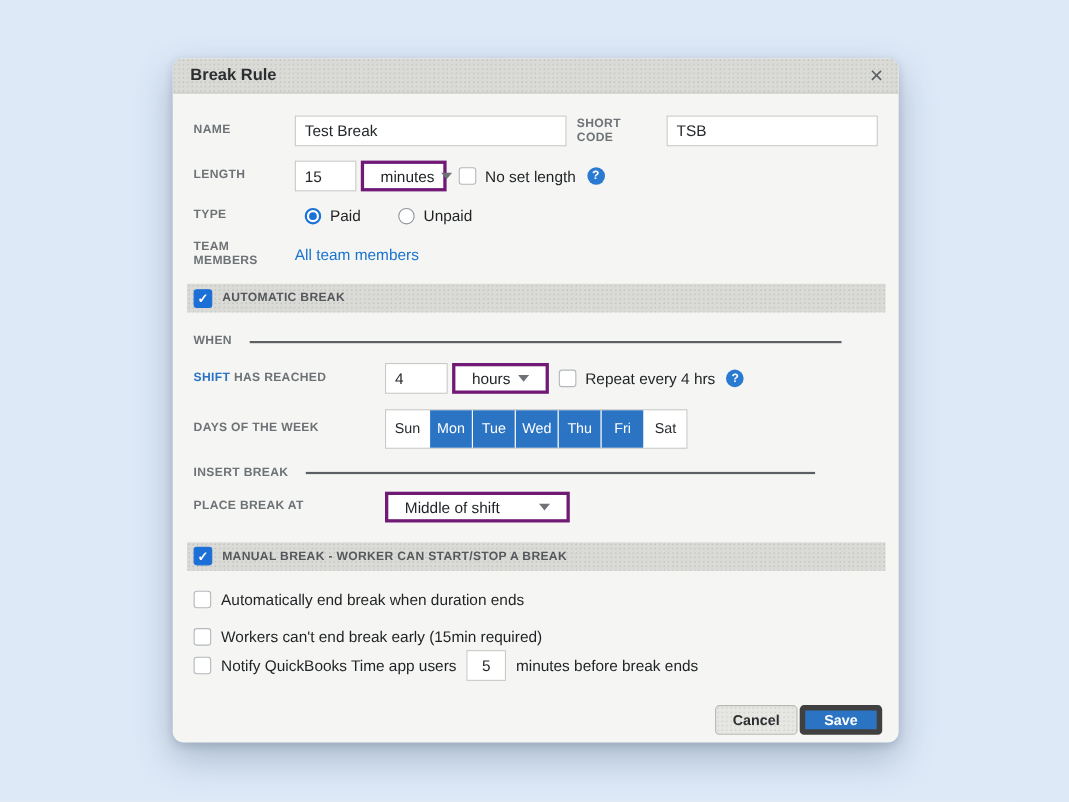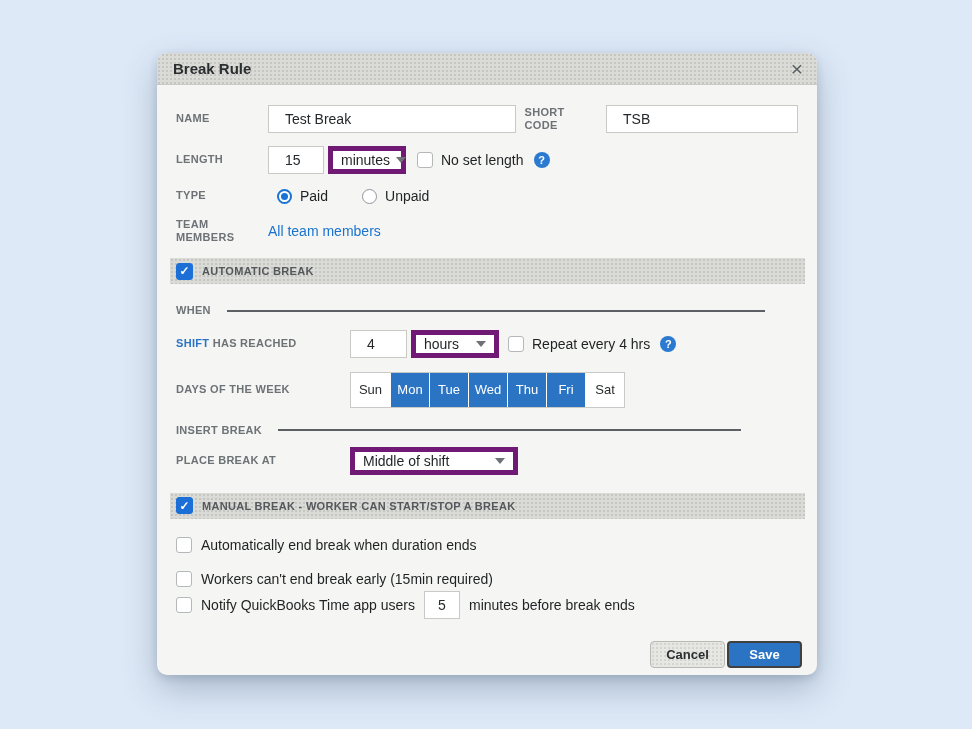--- a/index.html
+++ b/index.html
@@ -43,27 +43,27 @@
   .row { display: flex; align-items: center; }
   .lbl {
     font-size: 11px; font-weight: bold; color: #6d7276;
     letter-spacing: .3px; line-height: 1.2;
   }
   .lbl-1 { flex: 0 0 92px; }
   .lbl-2 { flex: 0 0 174px; }
   .lbl-blue { color: #2b74c4; }
   .ti {
     height: 28px; border: 1px solid #c9c9c6; background: #fff;
-    font-size: 14px; color: #25282a; padding: 0 16px;
+    font-size: 14px; color: #25282a; padding: 0 8px;
     font-family: inherit; outline: none; border-radius: 0;
   }
   .select {
-    height: 28px; border: 5px solid #701a75; background: #fff;
+    height: 28px; border: 3px solid #701a75; background: #fff;
     display: flex; align-items: center; justify-content: space-between;
-    padding: 0 8px; font-size: 14px; color: #1f2224; cursor: pointer;
+    padding: 0 15px; font-size: 14px; color: #1f2224; cursor: pointer;
   }
   .caret {
     width: 0; height: 0; margin-left: 6px;
     border-left: 5px solid transparent; border-right: 5px solid transparent;
     border-top: 6px solid #6e7276;
   }
   .cb {
     width: 16px; height: 16px; flex: 0 0 16px;
     border: 1px solid #b4b8bb; border-radius: 3px; background: #fff;
     display: inline-flex; align-items: center; justify-content: center;
@@ -116,21 +116,21 @@
     font-size: 13px; font-weight: bold; font-family: inherit;
     display: flex; align-items: center; justify-content: center;
     padding: 0 14px; cursor: pointer;
   }
   .btn-cancel {
     background-color: #e6e6e3;
     background-image: radial-gradient(#d3d3d0 0.8px, rgba(0,0,0,0) 0.8px);
     background-size: 4px 4px;
     border: 1px solid #b9b9b6; color: #2b2e30;
   }
-  .btn-save { background: #2b74c4; border: 2px solid #404040; color: #fff; }
+  .btn-save { background: #2b74c4; border: 5px solid #404040; color: #fff; }
 
   
   .row-name   { margin-bottom: 13px; }
   .row-length { margin-bottom: 14px; }
   .row-type   { margin-bottom: 14px; }
   .row-team   { margin-bottom: 14px; }
   .row-when   { margin-top: 20px; margin-bottom: 12px; }
   .row-shift  { margin-bottom: 14px; }
   .row-days   { margin-bottom: 16px; }
   .row-insert { margin-bottom: 10px; }

